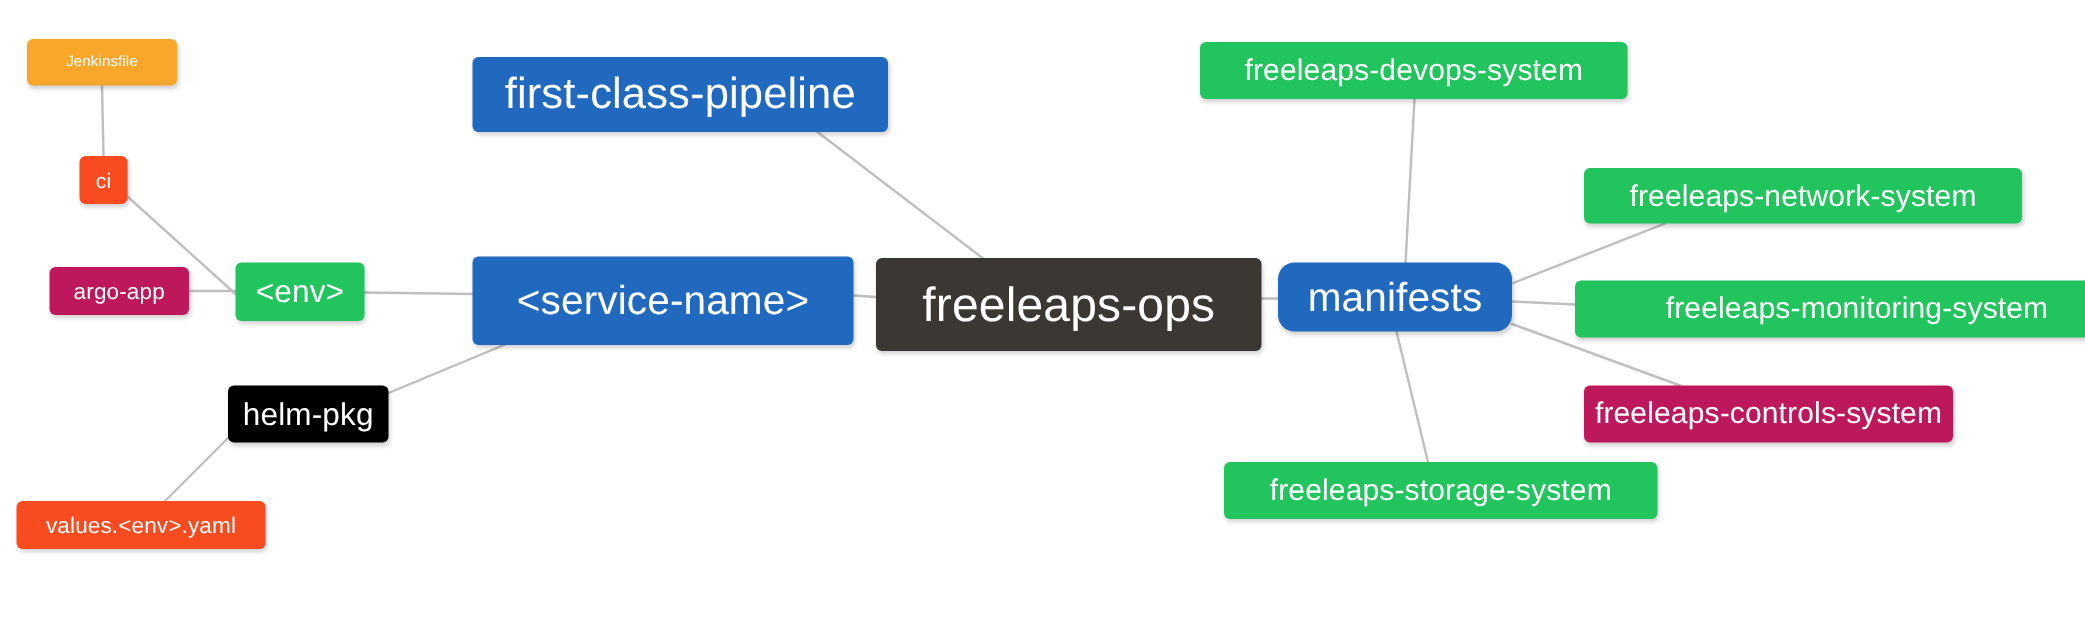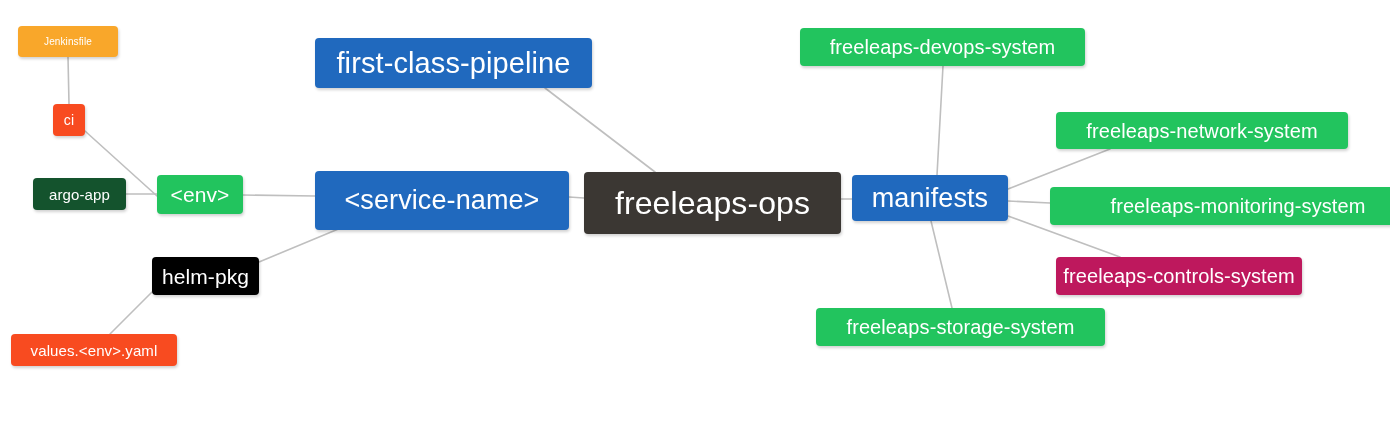--- a/index.html
+++ b/index.html
@@ -63,42 +63,42 @@
       <line x1="1008" y1="216" x2="1120" y2="257" stroke="#bfbfbf" stroke-width="1.6" stroke-linecap="round"></line>
       <line x1="931" y1="221" x2="952" y2="308" stroke="#bfbfbf" stroke-width="1.6" stroke-linecap="round"></line>
     </svg>
   <div id="nodes">
       <div class="node" style="left: 18px; top: 26px; width: 100px; height: 31px; background: rgb(249, 167, 42); font-size: 10px;">
         <span>Jenkinsfile</span>
       </div>
       <div class="node" style="left: 53px; top: 104px; width: 32px; height: 32px; background: rgb(248, 75, 32); font-size: 14px;">
         <span>ci</span>
       </div>
-      <div class="node" style="left: 33px; top: 178px; width: 93px; height: 32px; background: #14532d; font-size: 15px;">
+      <div class="node" style="left: 33px; top: 178px; width: 93px; height: 32px; background: #be185d; font-size: 15px;">
         <span>argo-app</span>
       </div>
       <div class="node" style="left: 157px; top: 175px; width: 86px; height: 39px; background: rgb(34, 196, 94); font-size: 21px;">
         <span>&lt;env&gt;</span>
       </div>
       <div class="node" style="left: 152px; top: 257px; width: 107px; height: 38px; background: #000000; font-size: 21px;">
         <span>helm-pkg</span>
       </div>
       <div class="node" style="left: 11px; top: 334px; width: 166px; height: 32px; background: rgb(248, 75, 32); font-size: 15px;">
         <span>values.&lt;env&gt;.yaml</span>
       </div>
       <div class="node" style="left: 315px; top: 38px; width: 277px; height: 50px; background: rgb(32, 105, 190); font-size: 29px;">
         <span>first-class-pipeline</span>
       </div>
       <div class="node" style="left: 315px; top: 171px; width: 254px; height: 59px; background: rgb(32, 105, 190); font-size: 27px;">
         <span>&lt;service-name&gt;</span>
       </div>
       <div class="node" style="left: 584px; top: 172px; width: 257px; height: 62px; background: rgb(59, 55, 51); font-size: 32px;">
         <span>freeleaps-ops</span>
       </div>
-      <div class="node" style="left: 852px; top: 175px; width: 156px; height: 46px; background: rgb(32, 105, 190); font-size: 27px;">
+      <div class="node" style="left: 852px; top: 175px; width: 156px; height: 46px; background: rgb(32, 105, 190); font-size: 27px; border-radius: 11px;">
         <span>manifests</span>
       </div>
       <div class="node" style="left: 800px; top: 28px; width: 285px; height: 38px; background: rgb(34, 196, 94); font-size: 20px;">
         <span>freeleaps-devops-system</span>
       </div>
       <div class="node" style="left: 1056px; top: 112px; width: 292px; height: 37px; background: rgb(34, 196, 94); font-size: 20px;">
         <span>freeleaps-network-system</span>
       </div>
       <div class="node" style="left: 1050px; top: 187px; width: 376px; height: 38px; background: rgb(34, 196, 94); font-size: 20px; align-items: center;">
         <span>freeleaps-monitoring-system</span>

